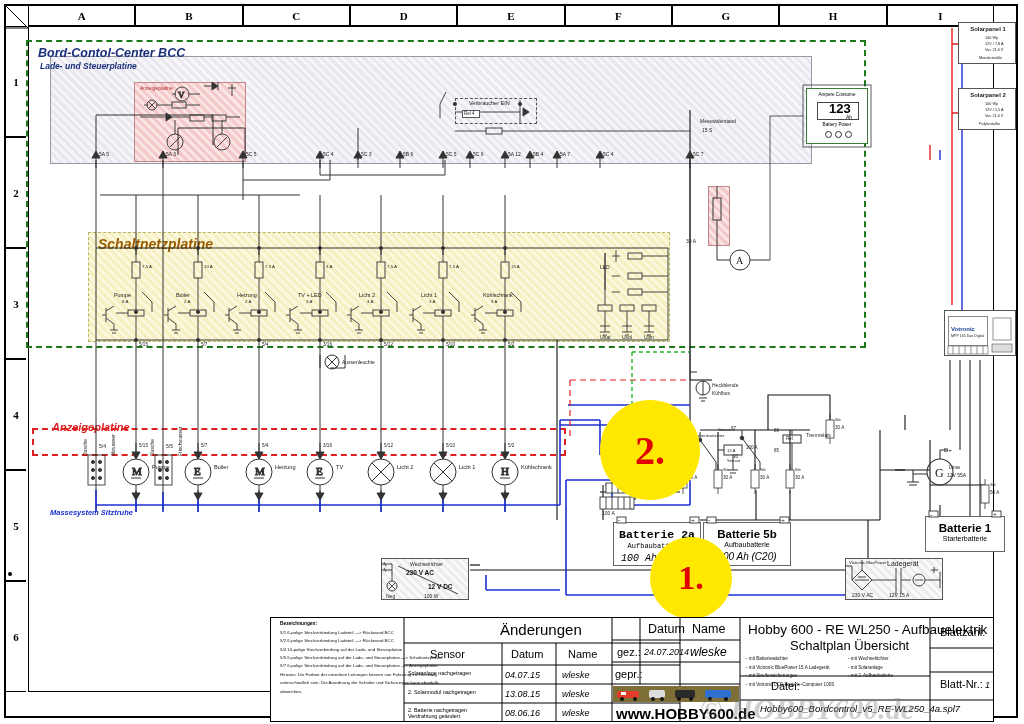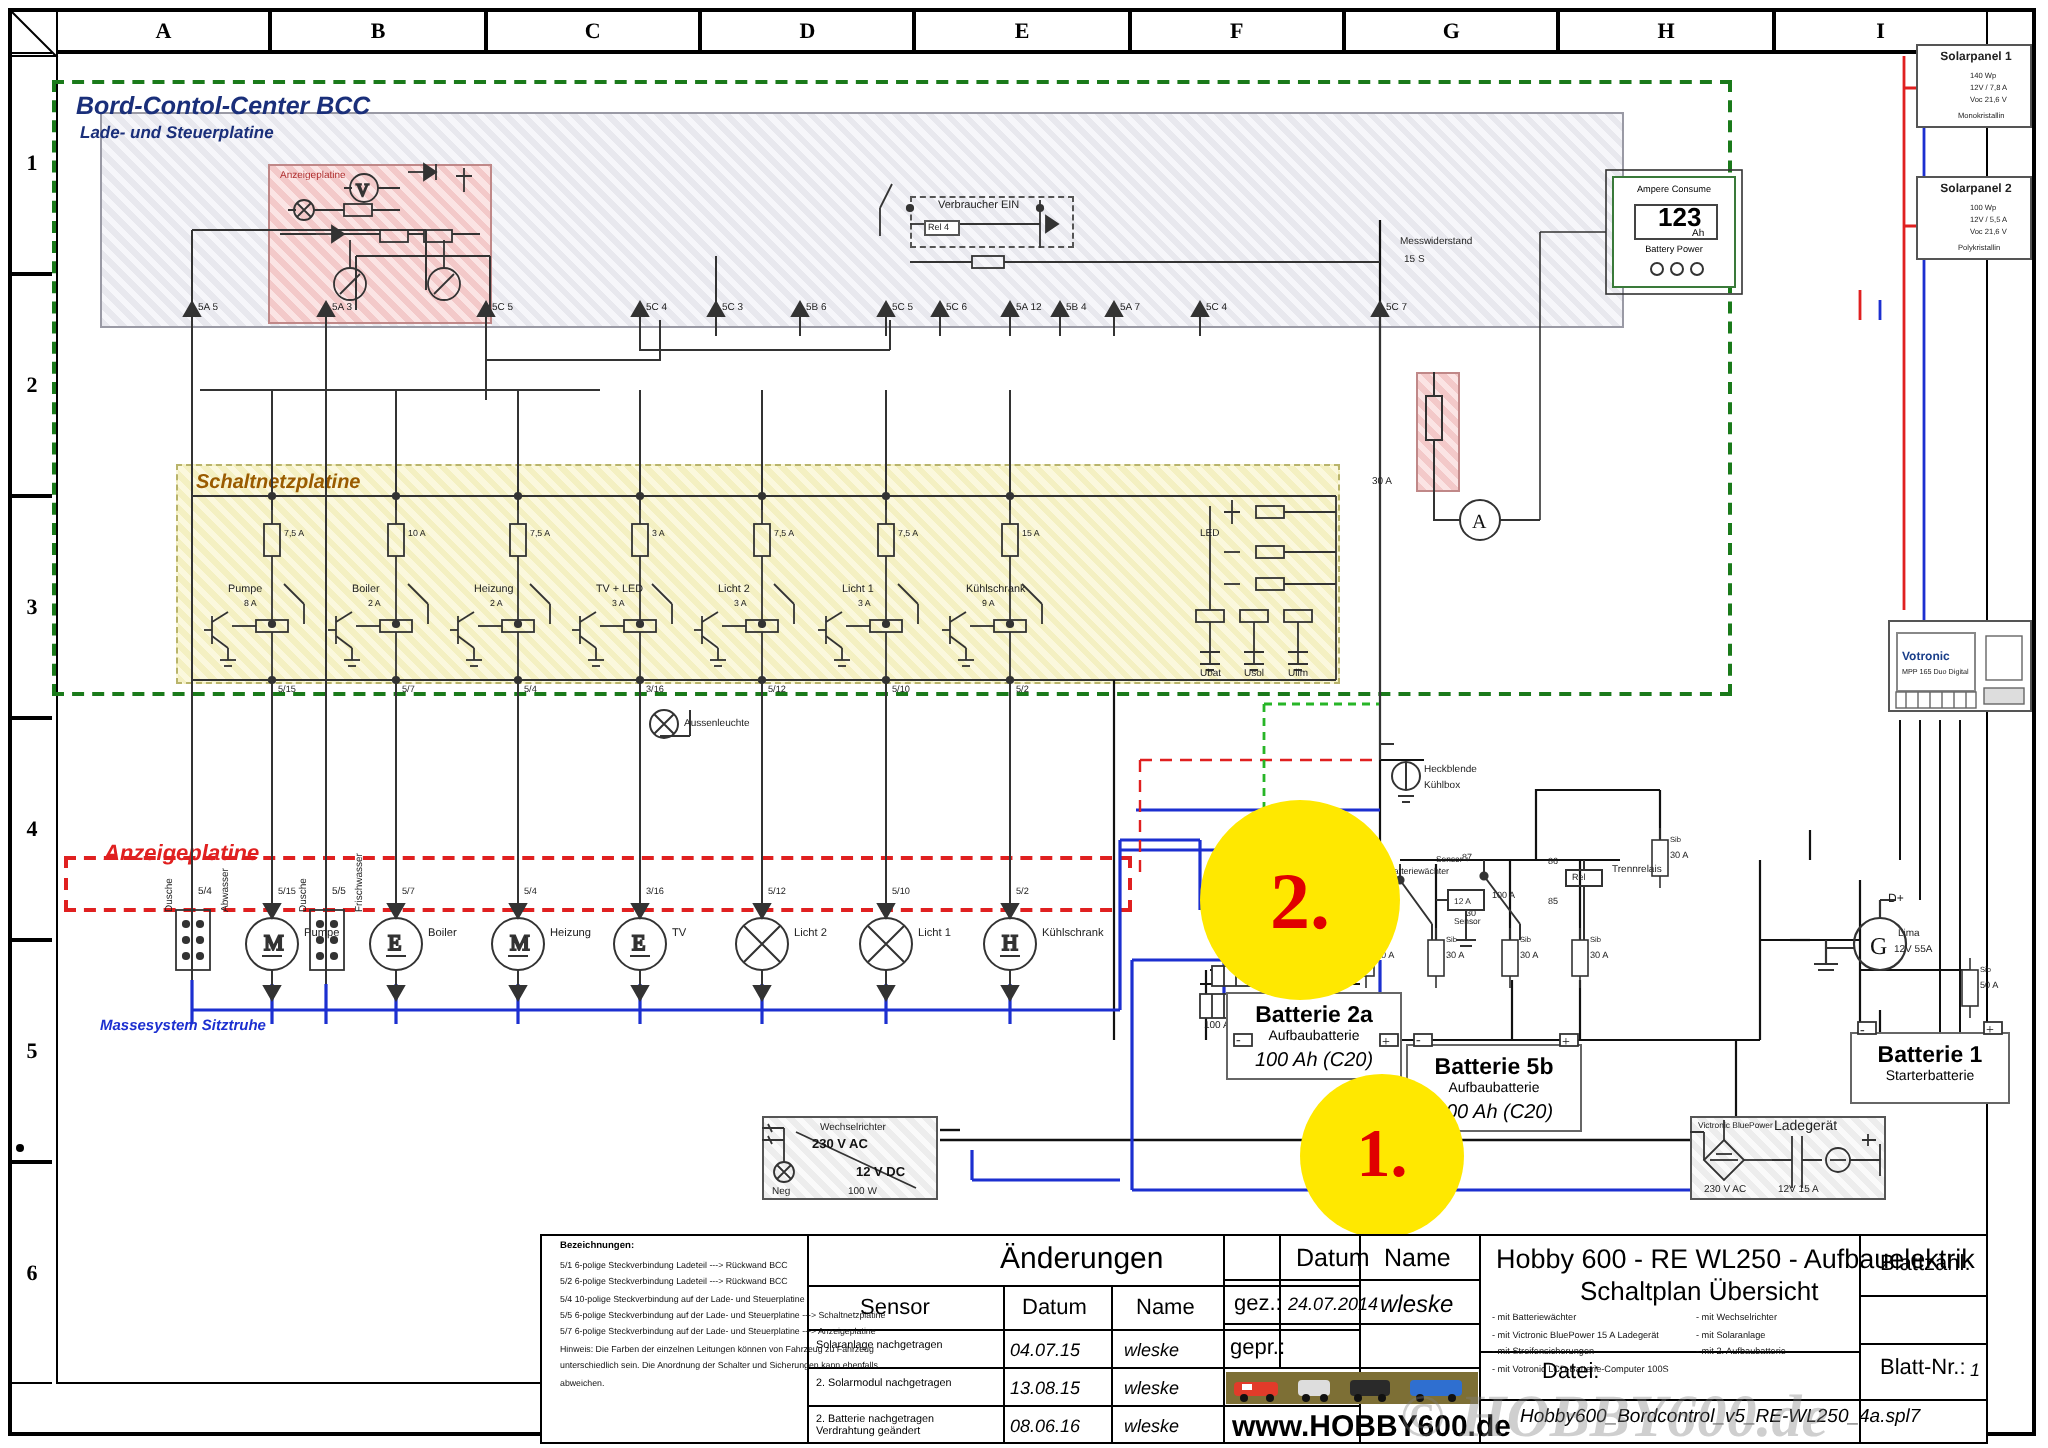--- a/index.html
+++ b/index.html
@@ -24,21 +24,21 @@
      background:repeating-linear-gradient(45deg,#e8e8ee 0 3px,#f6f6fa 3px 6px);border:1px solid #9a9aa5;}
   .bcc-red{position:absolute;left:134px;top:82px;width:110px;height:78px;
      background:repeating-linear-gradient(45deg,#f3c9c9 0 3px,#fbe4e4 3px 6px);border:1px solid #c08888;}
   .bcc-yellow{position:absolute;left:88px;top:232px;width:580px;height:108px;
      background:repeating-linear-gradient(45deg,#f4f0c2 0 3px,#fbf8dd 3px 6px);border:1px dashed #b9b46b;}
   .vert-red{position:absolute;left:32px;top:428px;width:530px;height:24px;border:2px dashed #e02020;}
 
   .zone-title{position:absolute;font-style:italic;font-weight:bold;color:#1a2f7a;white-space:nowrap;}
   .t-bcc{left:38px;top:46px;font-size:12.5px;}
   .t-bcc-sub{left:40px;top:61px;font-size:8.5px;}
-  .t-schalt{left:98px;top:236px;font-size:10px;color:#9a5b00;}
+  .t-schalt{left:98px;top:236px;font-size:14px;color:#9a5b00;}
   .t-vert{left:52px;top:421px;font-size:11px;color:#e02020;}
   .t-masse{left:50px;top:508px;font-size:7.5px;color:#1c2fd0;}
 
   
   svg.layer{position:absolute;left:0;top:0;width:1024px;height:724px;overflow:visible;}
 
   
   .devbox{position:absolute;box-sizing:border-box;border:1px solid #555;background:#fff;}
 
   .battbox{position:absolute;box-sizing:border-box;border:1px solid #666;background:#fff;text-align:center;}
@@ -789,21 +789,21 @@
       <circle cx="940" cy="472" r="13"></circle>
       <path d="M940 459 L940 450 M940 450 L948 450"></path>
       <path d="M913 474 L927 474 M913 470 L913 482 M907 482 L919 482 M909 485 L917 485"></path>
     </g>
     <text x="935" y="477" font-size="12" fill="#111" font-family="Liberation Serif">G</text>
   </svg>
   <div class="tinytxt" style="left:949px;top:464px;">Lima</div>
   <div class="tinytxt" style="left:947px;top:472px;">12V 55A</div>
   <div class="tinytxt" style="left:944px;top:447px;font-size:6px;">D+</div>
 
-  <div class="battbox" style="left:613px;top:496px;width:88px;height:44px;">
+  <div class="battbox" style="left:613px;top:522px;width:88px;height:44px;font-family:Liberation Mono, monospace;">
     <div class="b1">Batterie 2a</div>
     <div class="b2">Aufbaubatterie</div>
     <div class="b3">100 Ah (C20)</div>
   </div>
   <div class="battbox" style="left:703px;top:522px;width:88px;height:44px;">
     <div class="b1">Batterie 5b</div>
     <div class="b2">Aufbaubatterie</div>
     <div class="b3">100 Ah (C20)</div>
   </div>
   <div class="battbox" style="left:925px;top:516px;width:80px;height:36px;">

